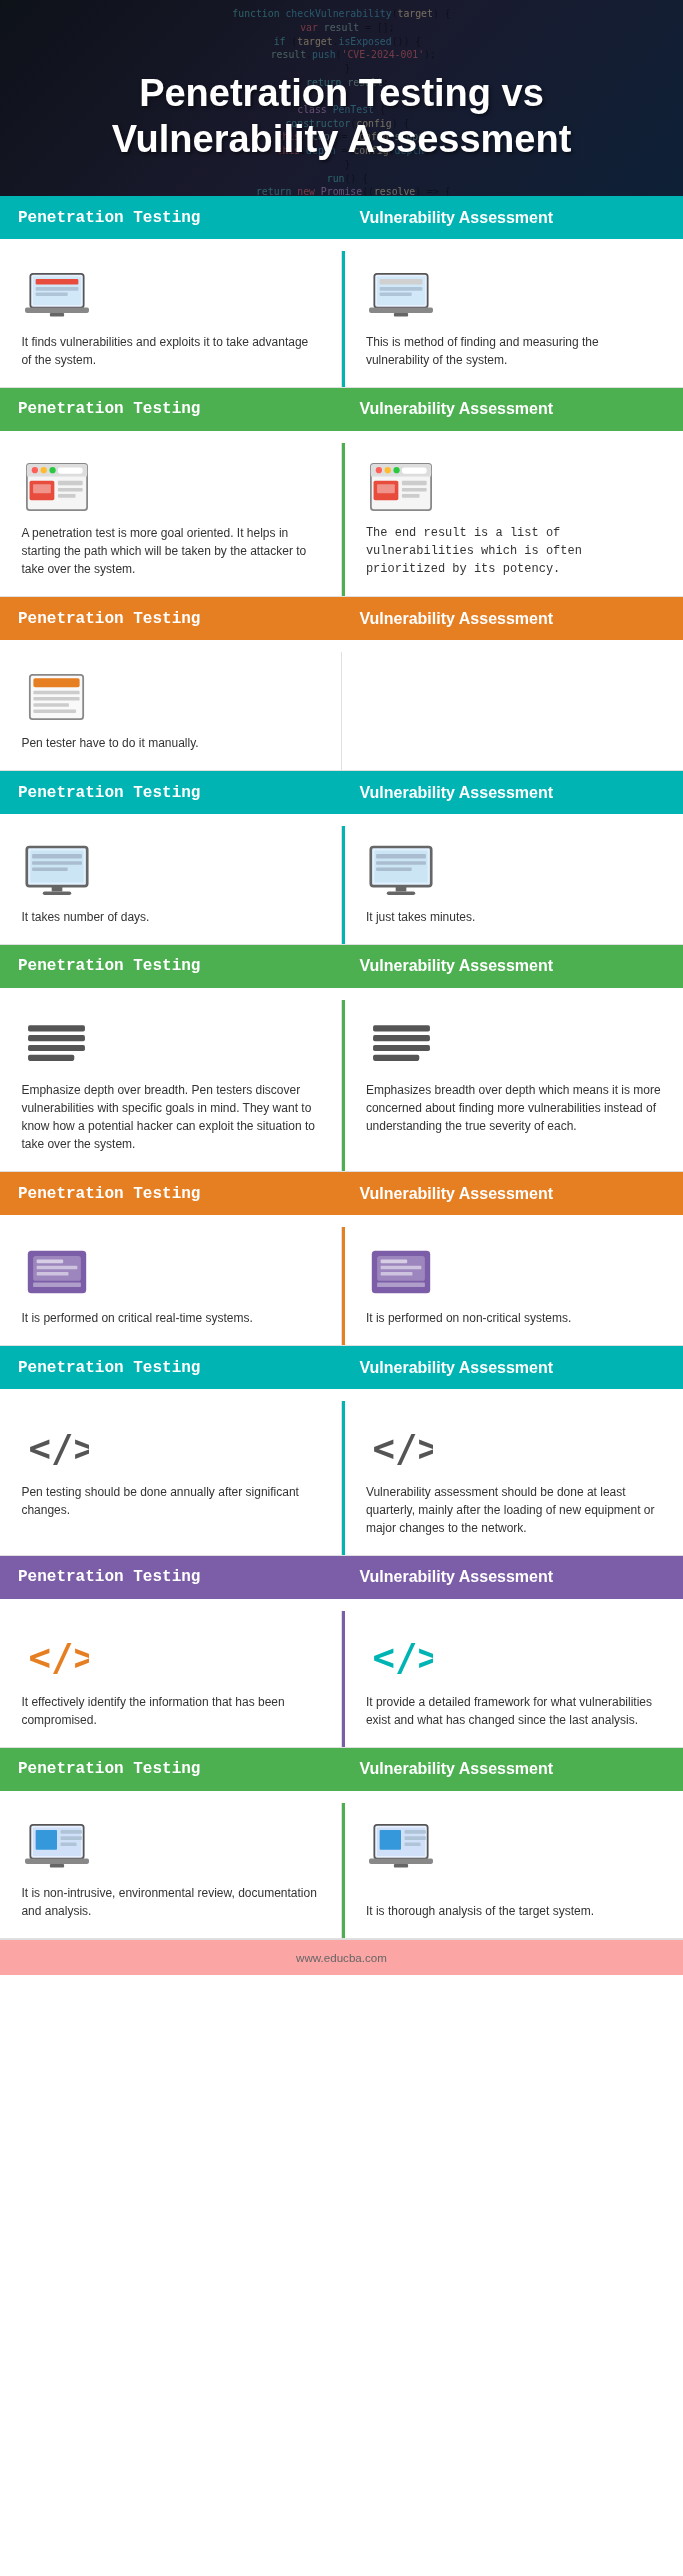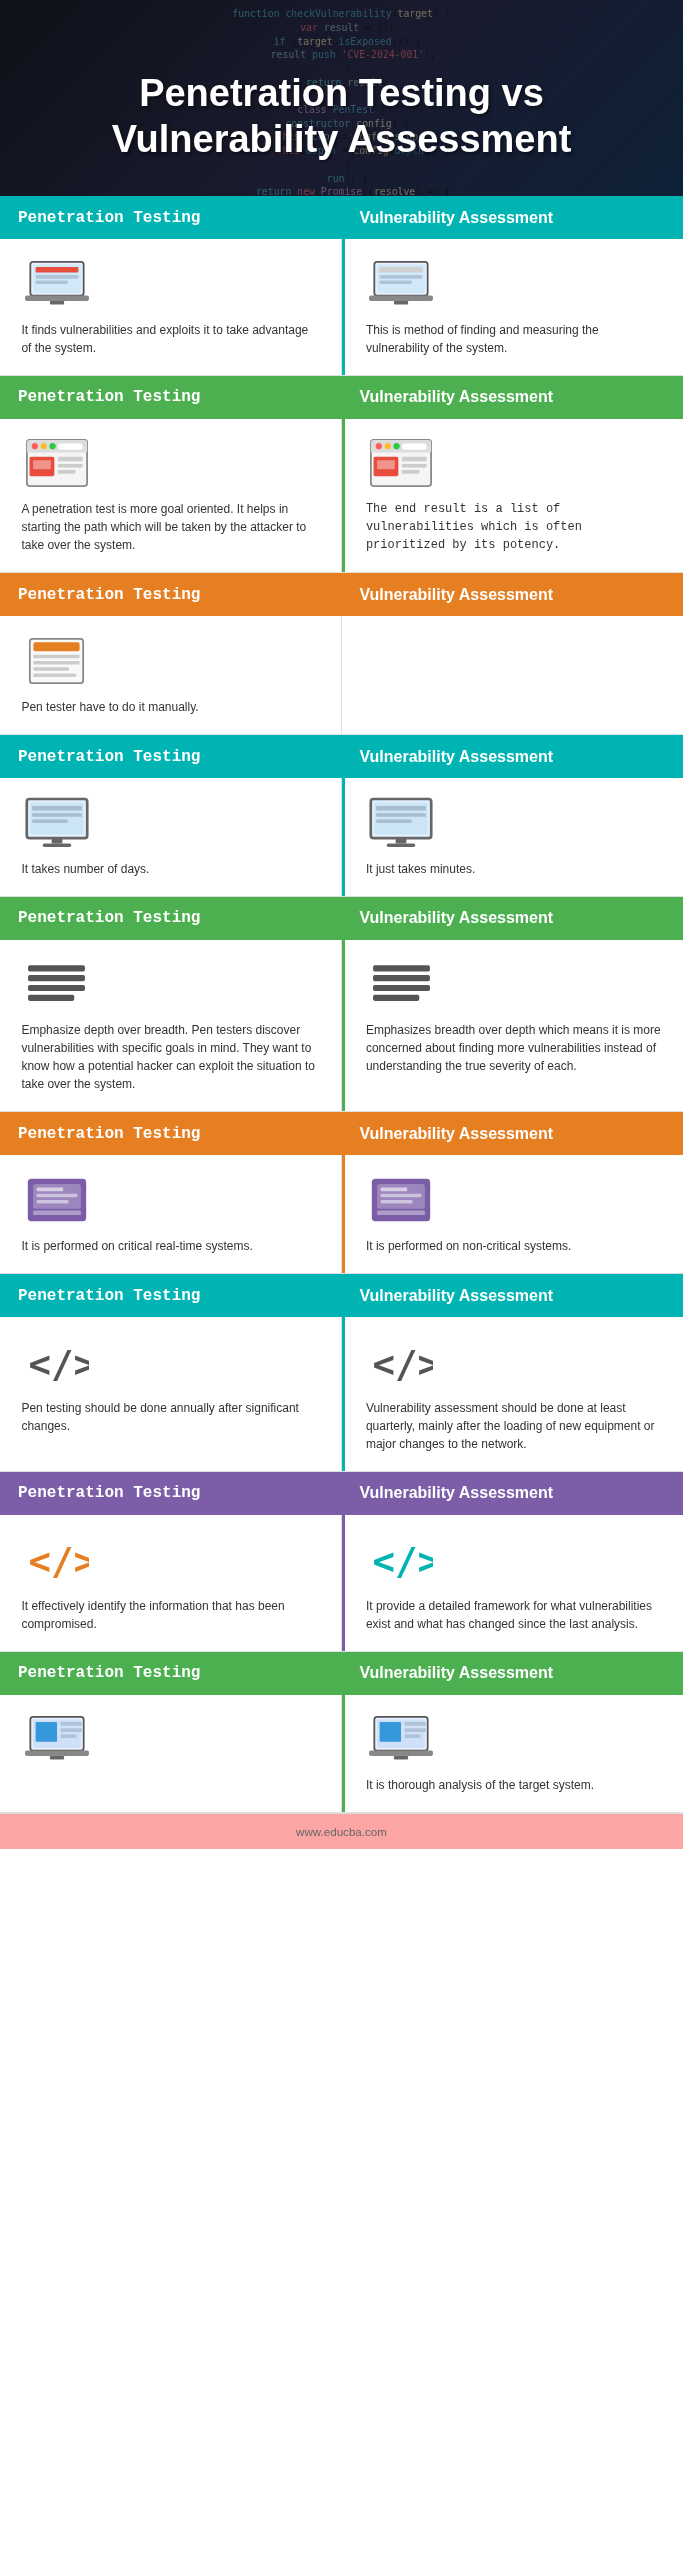--- a/index.html
+++ b/index.html
@@ -79,20 +79,21 @@
       border-bottom: 0.9px solid #e0e0e0;
     }
     .content-cell {
       width: 50%;
       padding: 18px 21.4px;
       background: #fff;
       display: flex;
       flex-direction: column;
       align-items: flex-start;
       gap: 10.7px;
+      margin-top: 12px;
     }
     .content-cell-left {
       border-right: 0.9px solid #e0e0e0;
     }
 
     .content-cell p {
       font-size: 12px;
       color: #333;
       line-height: 1.5;
     }
@@ -389,22 +390,23 @@
       <rect x="6" y="2" width="60" height="38" rx="3" ry="3" fill="#e8f0fe" stroke="#555" stroke-width="2"></rect>
       <rect x="9" y="5" width="54" height="32" rx="1" fill="#d0e0f8"></rect>
       <rect x="12" y="8" width="24" height="22" fill="#3498db" rx="1"></rect>
       <rect x="40" y="8" width="24" height="4" fill="#b0c4d8" rx="1"></rect>
       <rect x="40" y="15" width="24" height="4" fill="#b0c4d8" rx="1"></rect>
       <rect x="40" y="22" width="18" height="4" fill="#b0c4d8" rx="1"></rect>
       <rect x="0" y="40" width="72" height="6" rx="2" fill="#888"></rect>
       <rect x="28" y="46" width="16" height="4" rx="1" fill="#666"></rect>
     </svg>
         </div>
-  </div>
-      <div class="content-cell" style="border-left: 3.6px solid rgb(76, 175, 80);">
+    <p>It is non-intrusive, environmental review, documentation and analysis.</p>
+  </div>
+      <div class="content-cell" style="border-left: 3.6px solid rgb(76, 175, 80); justify-content: space-between;">
     <div class="icon-container">
     <svg width="64" height="48" viewBox="0 0 72 54" xmlns="http://www.w3.org/2000/svg">
       <rect x="6" y="2" width="60" height="38" rx="3" ry="3" fill="#e8f0fe" stroke="#555" stroke-width="2"></rect>
       <rect x="9" y="5" width="54" height="32" rx="1" fill="#d0e0f8"></rect>
       <rect x="12" y="8" width="24" height="22" fill="#3498db" rx="1"></rect>
       <rect x="40" y="8" width="24" height="4" fill="#b0c4d8" rx="1"></rect>
       <rect x="40" y="15" width="24" height="4" fill="#b0c4d8" rx="1"></rect>
       <rect x="40" y="22" width="18" height="4" fill="#b0c4d8" rx="1"></rect>
       <rect x="0" y="40" width="72" height="6" rx="2" fill="#888"></rect>
       <rect x="28" y="46" width="16" height="4" rx="1" fill="#666"></rect>

